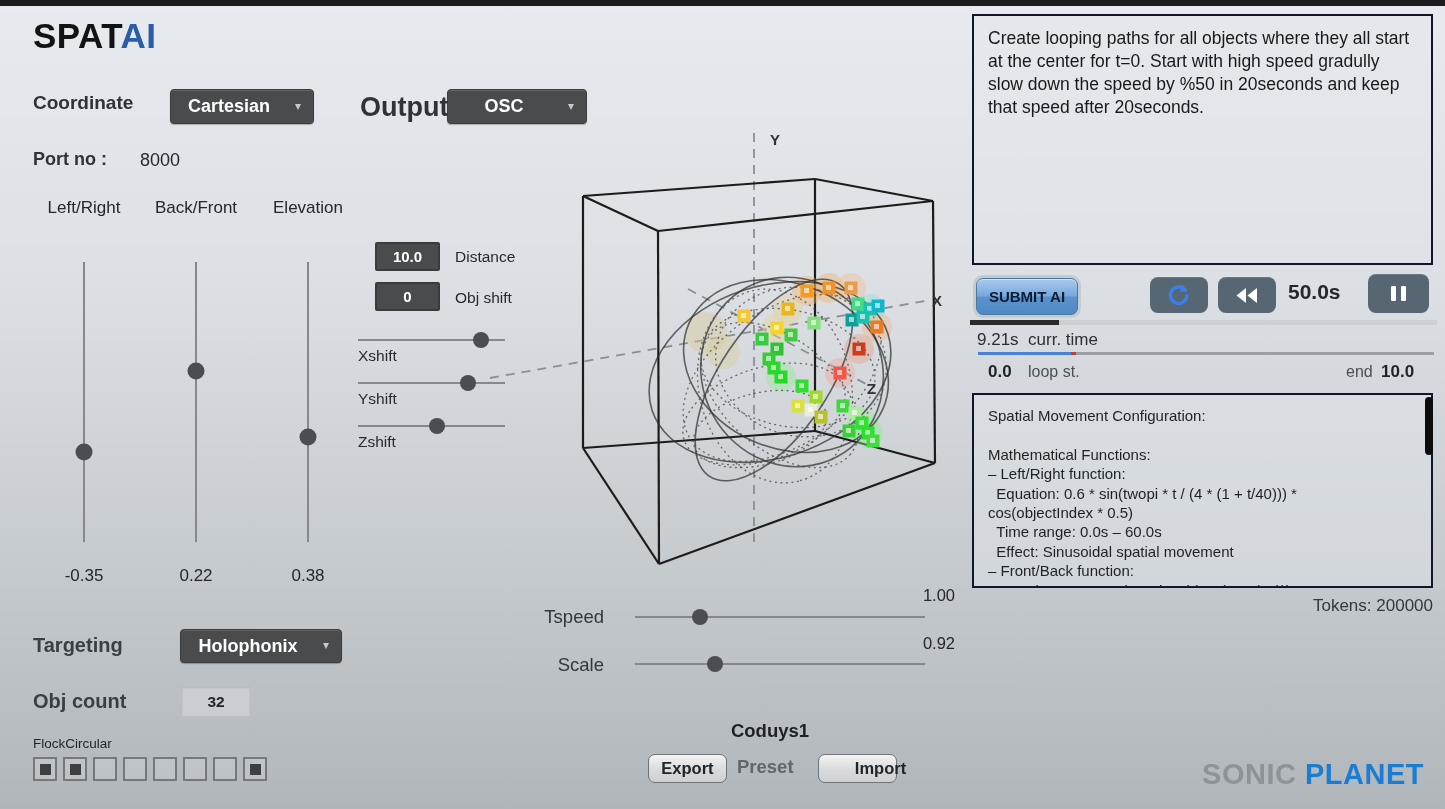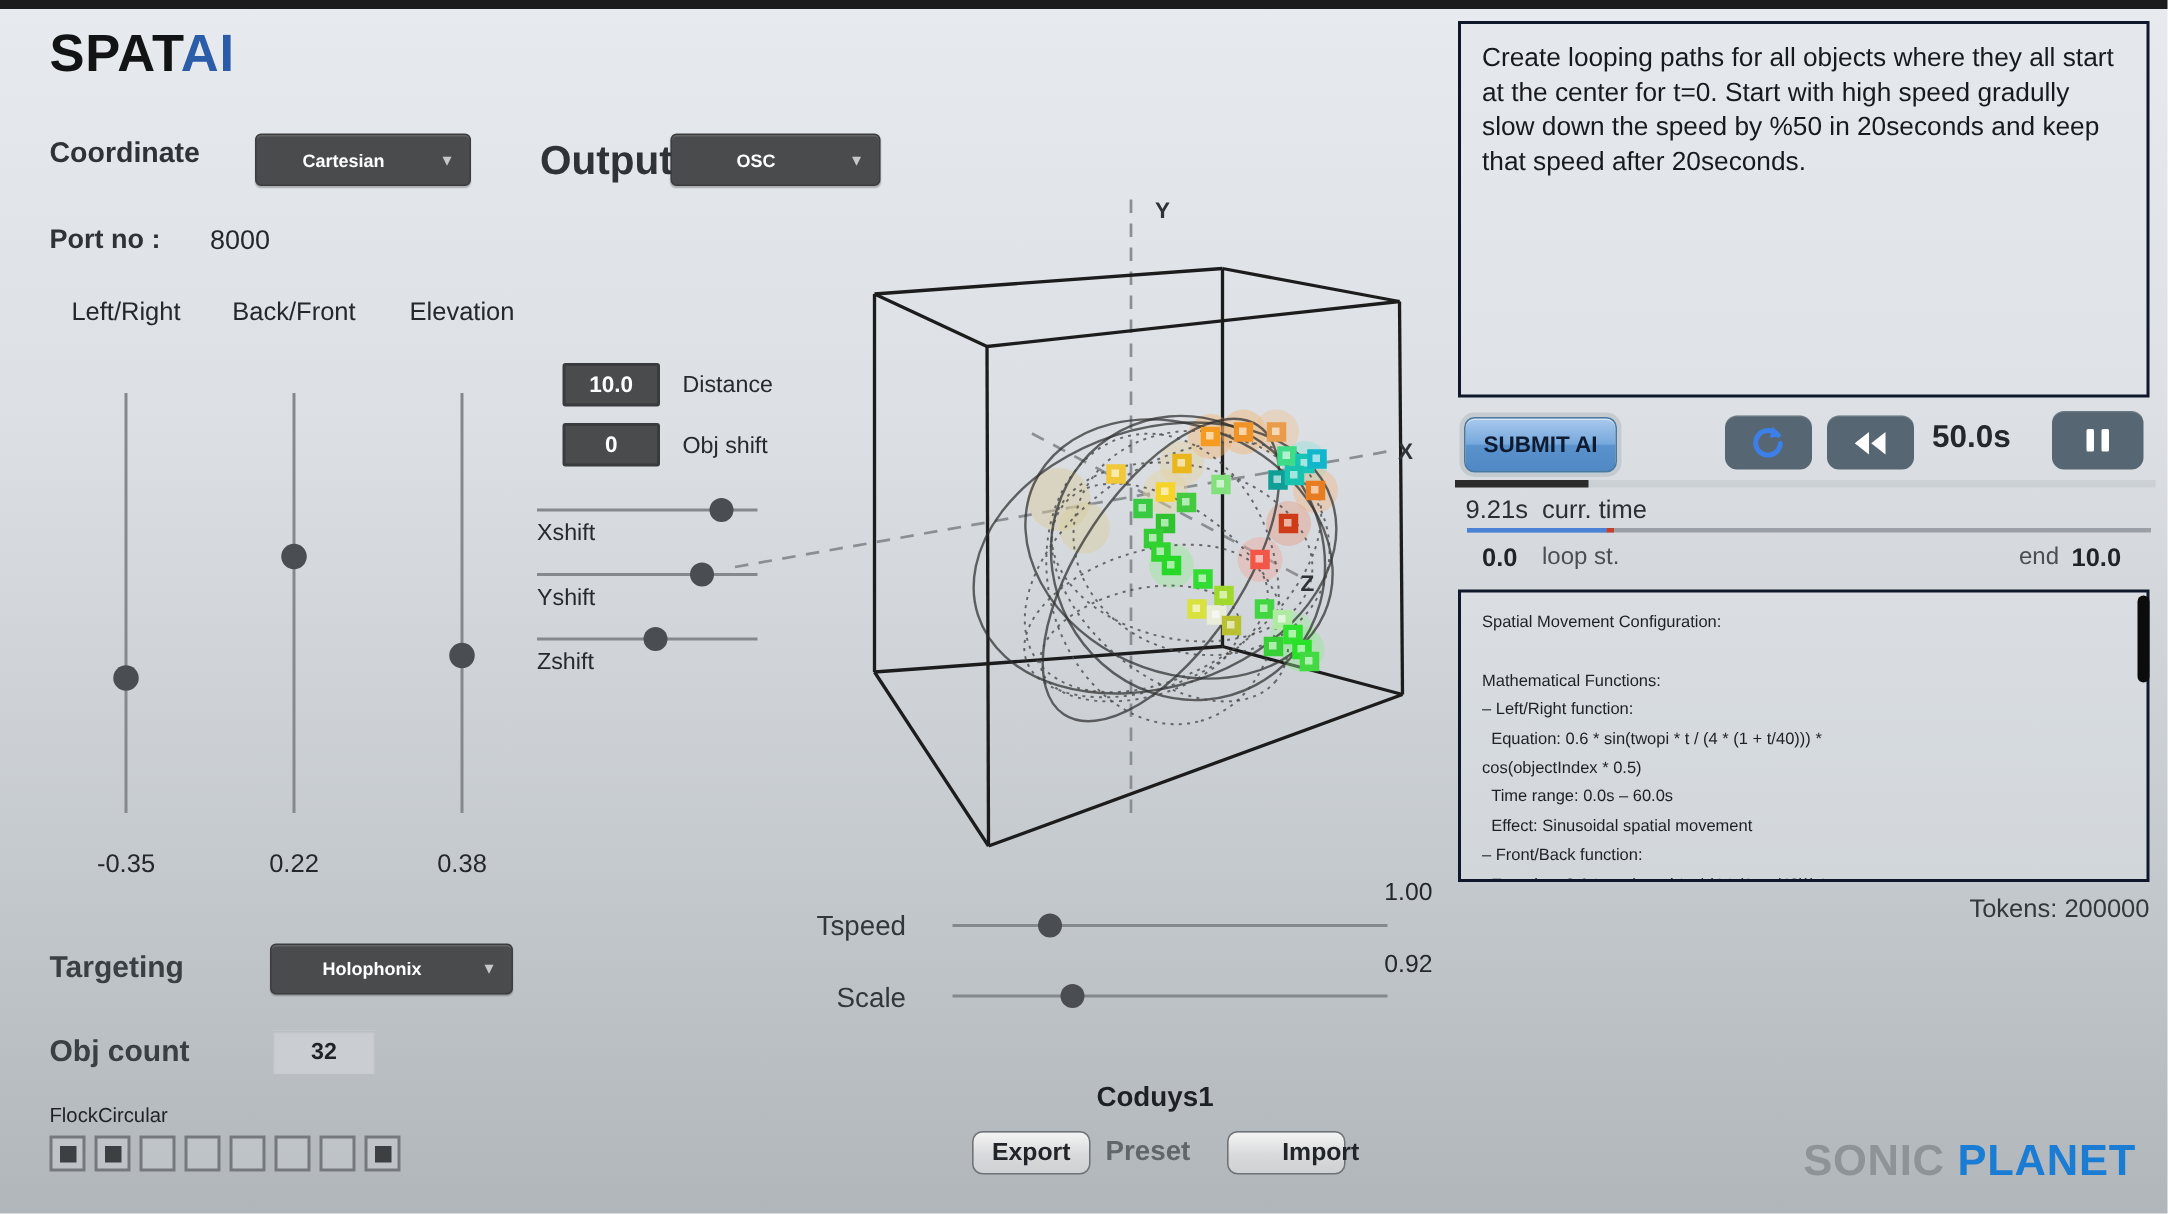--- a/index.html
+++ b/index.html
@@ -13,21 +13,21 @@
   #topbar{left:0;top:0;width:1445px;height:6px;background:#1b1b1d;}
   
   #logo{left:33px;top:16px;font-size:35px;font-weight:700;letter-spacing:.5px;}
   #logo .lp{color:#121314;}
   #logo .la{color:#2b5ca8;}
   .biglabel{font-size:19px;font-weight:700;color:#2e3338;}
   
   .dd{position:absolute;height:33px;background:#4a4b4c;border:1px solid #3c3d3e;border-radius:4px;
       box-shadow:inset 0 1px 0 rgba(255,255,255,.15),0 1px 1px rgba(0,0,0,.25);
       display:flex;align-items:center;justify-content:center;cursor:pointer;}
-  .dd-text{color:#fff;font-size:12px;font-weight:700;padding-right:26px;}
+  .dd-text{color:#fff;font-size:18px;font-weight:700;padding-right:26px;}
   .dd-caret{position:absolute;right:12px;top:50%;transform:translateY(-54%);color:#c6c8ca;font-size:12px;}
   
   .darkbox{position:absolute;width:65px;height:29px;background:#4a4b4c;border:2px solid #3a3b3c;border-radius:2px;
       display:flex;align-items:center;justify-content:center;color:#fff;font-weight:700;font-size:15px;box-sizing:border-box;}
   .smalllabel{font-size:15.5px;color:#26292d;}
   
   #axis-sliders{left:24px;top:198px;width:360px;height:400px;}
   .vcol{position:absolute;width:120px;text-align:center;}
   .vlabel{font-size:17px;color:#24272b;height:22px;}
   .vtrack{position:relative;width:2px;height:280px;background:#85898d;margin:42px auto 0;}
@@ -35,21 +35,21 @@
   .vvalue{font-size:17px;color:#24272b;margin-top:24px;}
   
   .htrack{position:absolute;height:2px;background:#84898d;}
   .hknob{position:absolute;top:50%;width:16px;height:16px;border-radius:50%;background:#4a4e53;transform:translate(-50%,-50%);}
   .hlabel{position:absolute;font-size:15.5px;color:#26292d;}
   
   .panel{position:absolute;border:2px solid #0f172a;background:rgba(226,230,234,.45);box-sizing:border-box;}
   #prompt-panel{left:972px;top:14px;width:461px;height:251px;padding:11px 14px;
       font-size:17.5px;line-height:23px;color:#17191c;}
   #config-panel{left:972px;top:393px;width:461px;height:195px;border-width:2px;padding:11px 14px;
-      font-size:11px;line-height:19.4px;color:#1d2124;overflow:hidden;}
+      font-size:15px;line-height:19.4px;color:#1d2124;overflow:hidden;}
   #config-scrollbar{left:1425px;top:397px;width:8px;height:58px;background:#0c0c0d;border-radius:4px;}
   
   #submit-btn{left:976px;top:278px;width:100px;height:35px;border-radius:7px;cursor:pointer;
       background:linear-gradient(180deg,#a9c9ec 0%,#77a9dd 48%,#5a92cc 52%,#4f88c4 100%);
       border:1px solid #49799f;box-shadow:0 0 0 3px rgba(195,201,207,.95),inset 0 1px 0 rgba(255,255,255,.5);
       display:flex;align-items:center;justify-content:center;font-size:15px;font-weight:700;color:#0e1b30;}
   
   .slate-btn{position:absolute;width:58px;height:36px;background:#566672;border-radius:8px;cursor:pointer;
       display:flex;align-items:center;justify-content:center;box-shadow:inset 0 1px 0 rgba(255,255,255,.12);}
   #duration{left:1288px;top:280px;font-size:21px;font-weight:700;color:#24282c;}

